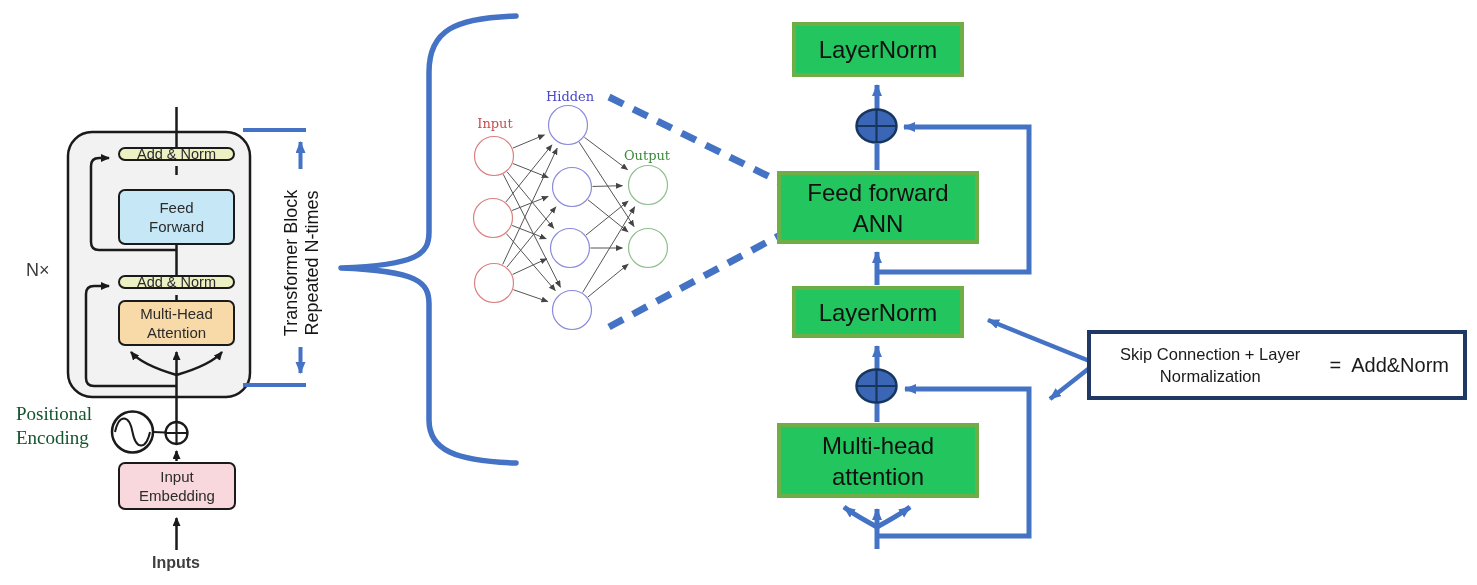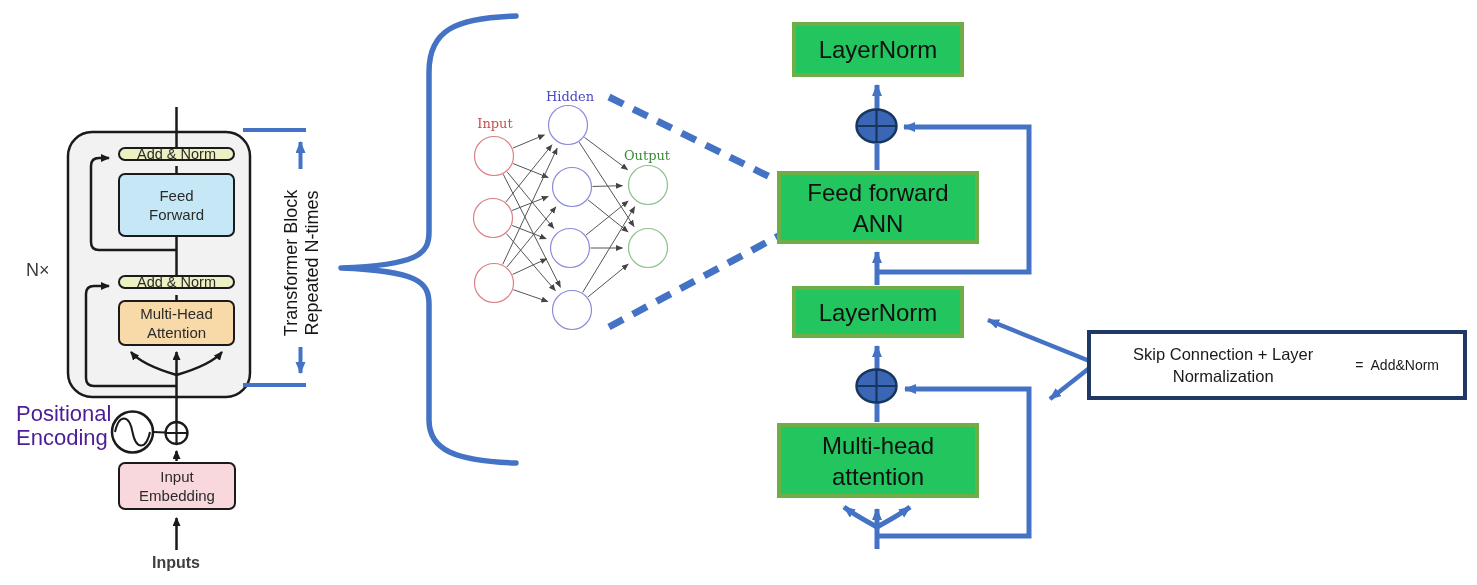--- a/index.html
+++ b/index.html
@@ -8,41 +8,41 @@
   #underlay{position:absolute;left:0;top:0;width:1477px;height:585px;}
   .abs{position:absolute;box-sizing:border-box;}
   .multiline{white-space:pre-line;}
   
   .lbox{display:flex;align-items:center;justify-content:center;text-align:center;
         border:2.5px solid #1a1a1a;border-radius:7px;color:#2b2b2b;
         font-size:14.5px;line-height:19px;}
   .box-an1,.box-an2{left:118px;width:117px;height:14px;background:#EDF0C2;border-radius:8px;}
   .box-an1{top:147px;}
   .box-an2{top:275px;}
-  .box-ff{left:118px;top:173px;width:117px;height:64px;background:#C6E8F6;font-size:15px;}
+  .box-ff{left:118px;top:189px;width:117px;height:56px;background:#C6E8F6;font-size:15px;}
   .box-mha{left:118px;top:300px;width:117px;height:46px;background:#F8D9A8;font-size:15px;}
   .box-emb{left:118px;top:462px;width:118px;height:48px;background:#F8D8DC;font-size:15px;}
   .nx-label{left:26px;top:260px;font-size:18px;color:#3a3a3a;}
-  .posenc-label{left:16px;top:402px;font-size:22px;line-height:24px;color:#4c1d95;}
+  .posenc-label{left:16px;top:402px;font-size:19px;line-height:24px;color:#14532d;font-family:Liberation Serif, serif;}
   .inputs-label{left:126px;top:554px;width:100px;text-align:center;font-size:16px;color:#3f3f3f;font-weight:bold;}
   .annotation{left:302px;top:263px;width:0;height:0;}
   .annotation-inner{position:absolute;left:0;top:0;width:340px;
         transform:translate(-50%,-50%) rotate(-90deg);
         text-align:center;font-size:18px;line-height:21px;color:#161616;}
   
   .gbox{display:flex;align-items:center;justify-content:center;text-align:center;
         background:#22c55e;border:4px solid #6FAD47;color:#111;font-size:24px;line-height:31px;}
   .box-ln1{left:792px;top:22px;width:172px;height:55px;}
   .box-ffann{left:777px;top:171px;width:202px;height:73px;}
   .box-ln2{left:792px;top:286px;width:172px;height:52px;}
   .box-mha2{left:777px;top:423px;width:202px;height:75px;}
   .legend{left:1087px;top:330px;width:380px;height:70px;background:#ffffff;
         border:4.5px solid #1F3864;display:flex;align-items:center;color:#1a1a1a;justify-content:space-between;}
   .legend-lhs{flex:1;text-align:center;font-size:16.5px;line-height:22px;}
-  .legend-rhs{white-space:pre;padding-right:24px;font-size:14px;}
+  .legend-rhs{white-space:pre;padding-right:14px;font-size:20px;}
 </style>
 </head>
 <body>
 
 <div id="stage">
 
 <svg id="underlay" viewBox="0 0 1477 585">
   <defs>
     <marker id="mb" markerUnits="userSpaceOnUse" markerWidth="14" markerHeight="12" refX="11" refY="5" orient="auto">
       <polygon points="0 0, 12 5, 0 10" fill="#4472C4"></polygon>

